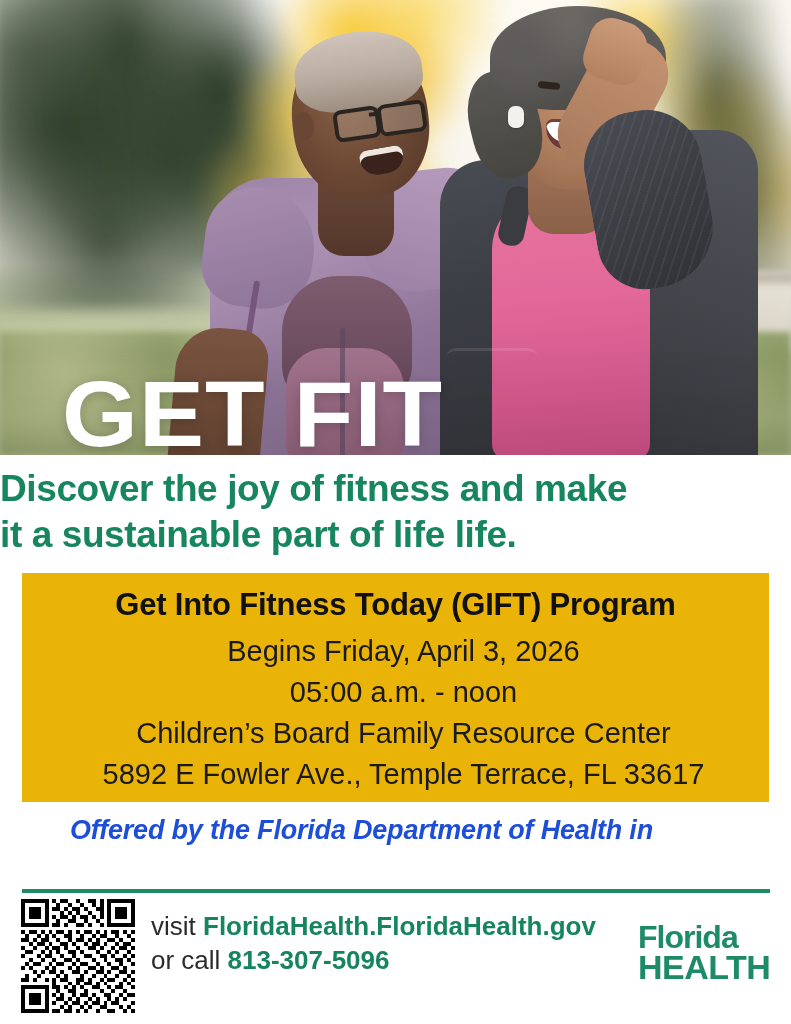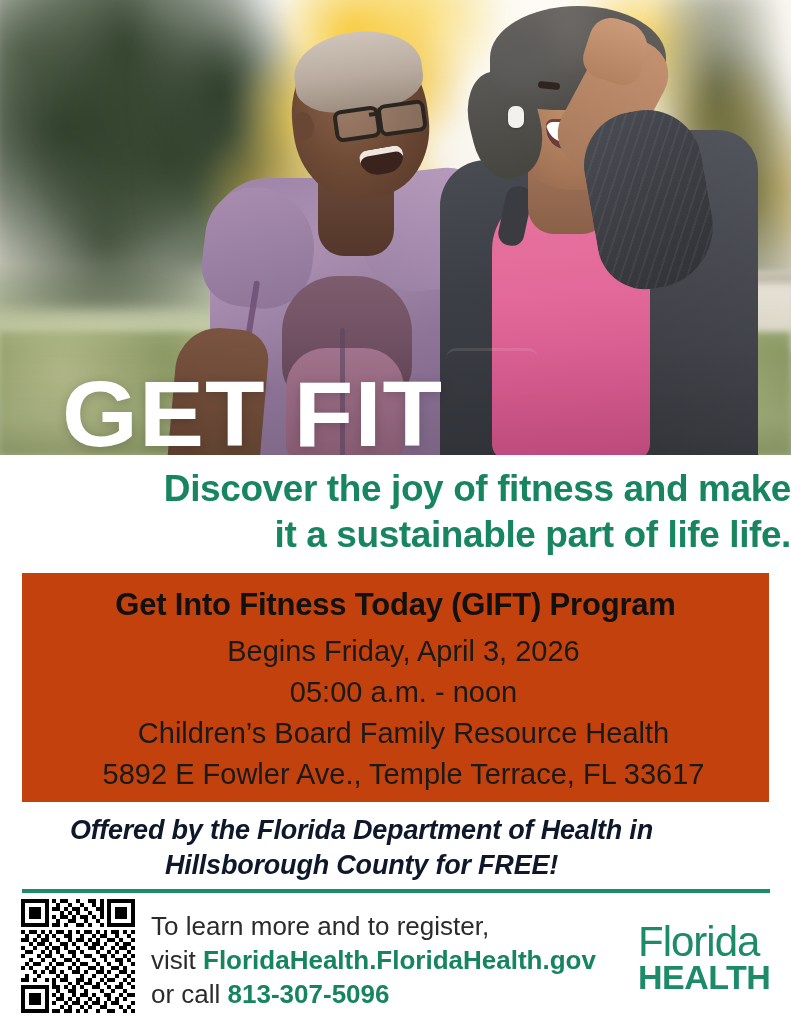--- a/index.html
+++ b/index.html
@@ -272,45 +272,45 @@
     font-size:92px;font-weight:bold;color:#ffffff;
     letter-spacing:1px;line-height:92px;
     transform:scaleX(1.06);transform-origin:left center;
     text-shadow:0 2px 10px rgba(0,0,0,.18);
     white-space:nowrap;
   }
 
   
   .tagline{
     position:absolute;left:0;top:466px;width:791px;
-    text-align:right;color:#17865e;
+    text-align:left;color:#17865e;
     font-size:37px;font-weight:bold;line-height:46px;
     letter-spacing:-.4px;
   }
   .tagline span{display:block;}
 
   
   .infobox{
     position:absolute;left:22px;top:573px;width:747px;height:229px;
-    background:#c2410c;
+    background:#eab308;
   }
   .info-title{
     position:absolute;left:0;top:14px;width:747px;text-align:center;
     font-size:31px;font-weight:bold;color:#111111;letter-spacing:-.2px;
   }
   .info-lines{
     position:absolute;left:0;top:58px;width:747px;text-align:center;
     color:#1a1a1a;
   }
   .info-lines div{font-size:29px;line-height:41px;font-weight:normal;margin-left:16px;}
 
   
   .offered{
     position:absolute;left:0;top:813px;width:723px;text-align:center;
-    color:#0f172a;font-size:27px;font-weight:bold;font-style:italic;
+    color:#1d4ed8;font-size:27px;font-weight:bold;font-style:italic;
     line-height:35px;letter-spacing:-.2px;
   }
   .offered span{display:block;}
 
   
   .divider{
     position:absolute;left:22px;top:889px;width:748px;height:4px;background:#1d8a68;
   }
 
   
@@ -321,21 +321,21 @@
   .qr svg{display:block;}
   .foot-text{
     position:absolute;left:151px;top:909px;width:470px;
     color:#2b2b2b;font-size:26px;line-height:34px;
   }
   .foot-text b{color:#16855f;font-weight:bold;}
   .logo{
     position:absolute;left:638px;top:921px;width:130px;
     color:#1d8a68;line-height:1;
   }
-  .logo .l1{font-size:42px;font-weight:normal;letter-spacing:-1px;display:block;}
+  .logo .l1{font-size:32px;font-weight:bold;letter-spacing:-1px;display:block;}
   .logo .l2{font-size:34px;font-weight:bold;letter-spacing:-.5px;display:block;margin-top:-3px;}
 </style>
 </head>
 <body>
 
 <div class="flyer">
 
   <div class="photo">
     <div class="sky"></div>
     <div class="tree-left"></div>
@@ -398,28 +398,27 @@
   <div class="tagline">
     <span>Discover the joy of fitness and make</span>
     <span>it a sustainable part of life life.</span>
   </div>
 
   <div class="infobox">
     <div class="info-title">Get Into Fitness Today (GIFT) Program</div>
     <div class="info-lines">
       <div>Begins Friday, April 3, 2026</div>
       <div>05:00 a.m. - noon</div>
-      <div>Children’s Board Family Resource Health</div>
+      <div>Children’s Board Family Resource Center</div>
       <div>5892 E Fowler Ave., Temple Terrace, FL 33617</div>
     </div>
   </div>
 
   <div class="offered">
     <span>Offered by the Florida Department of Health in</span>
-    <span>Hillsborough County for FREE!</span>
   </div>
 
   <div class="divider"></div>
 
   <div class="qr">
     <svg width="114" height="114" viewBox="0 0 29 29" shape-rendering="crispEdges">
       <rect width="29" height="29" fill="#ffffff"></rect>
       <g fill="#000000">
         <rect x="0" y="0" width="7" height="1"></rect>
           <rect x="0" y="6" width="7" height="1"></rect>
@@ -664,21 +663,20 @@
           <rect x="16" y="28" width="1" height="1"></rect>
           <rect x="19" y="28" width="1" height="1"></rect>
           <rect x="22" y="28" width="2" height="1"></rect>
           <rect x="26" y="28" width="1" height="1"></rect>
           <rect x="28" y="28" width="1" height="1"></rect>
       </g>
     </svg>
   </div>
 
   <div class="foot-text">
-    <div>To learn more and to register,</div>
     <div><span>visit </span><b>FloridaHealth.FloridaHealth.gov</b></div>
     <div><span>or call </span><b>813-307-5096</b></div>
   </div>
 
   <div class="logo">
     <span class="l1">Florida</span>
     <span class="l2">HEALTH</span>
   </div>
 
 </div>

